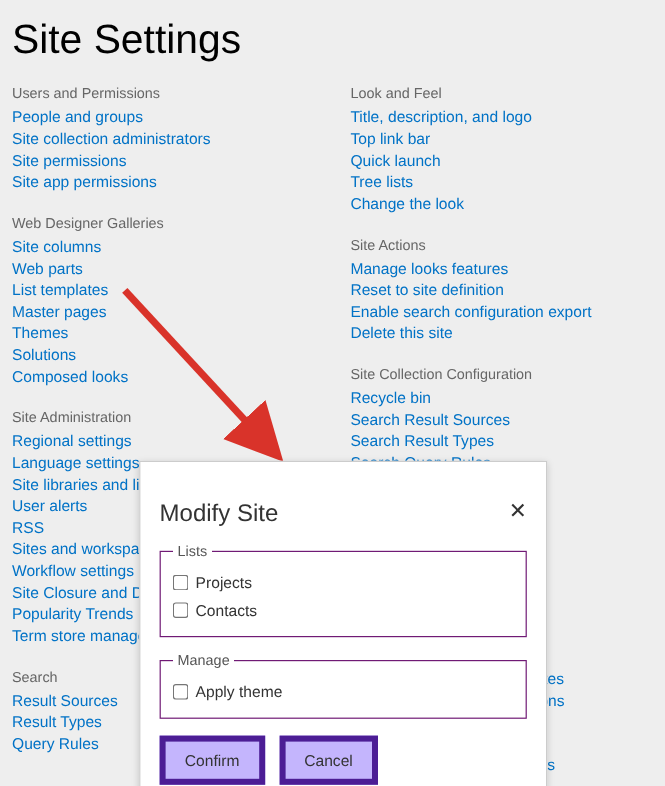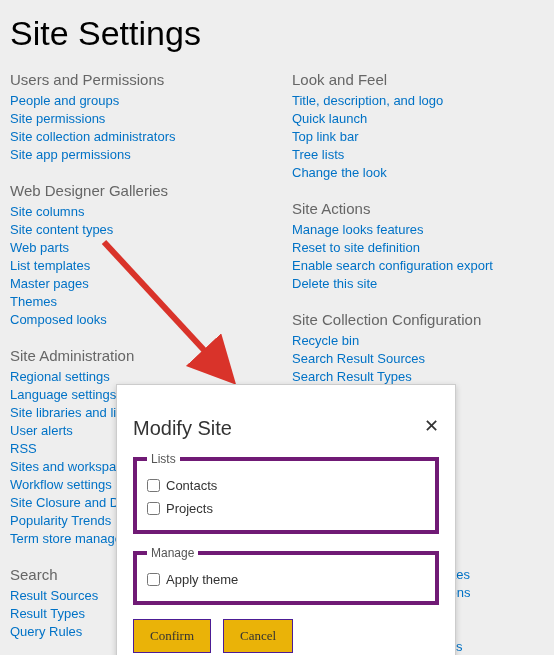--- a/index.html
+++ b/index.html
@@ -25,21 +25,21 @@
     padding: 0 10px;
   }
   .col {
     flex: 1;
     min-width: 0;
   }
   .col + .col { margin-left: 30px; }
   .group { margin-bottom: 18px; }
   .group-title {
     color: #666;
-    font-size: 15px;
+    font-size: 12px;
     font-weight: 400;
     margin-bottom: 4px;
   }
   .group-links { display: flex; flex-direction: column; }
   .link {
     color: #0072c6;
     font-size: 13px;
     line-height: 18px;
     cursor: pointer;
     text-align: left;
@@ -84,21 +84,21 @@
   .close-btn {
     cursor: pointer;
     font-size: 18px;
     color: #333;
     background: none;
     border: none;
     padding: 0;
     line-height: 1;
   }
   fieldset {
-    border: 4px solid #701a75;
+    border: 1px solid #701a75;
     margin: 12px 0 0 0;
     padding: 8px 10px 10px 10px;
   }
   legend {
     font-size: 12px;
     color: #555;
     padding: 0 4px;
   }
   .chk-row {
     display: flex;
@@ -108,54 +108,54 @@
     font-size: 13px;
     color: #333;
   }
   .chk-row input { margin: 0; }
   .modal-buttons {
     display: flex;
     gap: 12px;
     margin-top: 14px;
   }
   .modal-buttons button {
-    background: #eab308;
-    border: 1px solid #4c1d95;
+    background: #c4b5fd;
+    border: 5px solid #4c1d95;
     padding: 8px 16px;
     font-size: 13px;
     cursor: pointer;
-    font-family: Liberation Serif, serif;
+    font-family: Liberation Sans, sans-serif;
     color: #333;
   }
 </style>
 </head>
 <body>
 
 <div class="page-title">Site Settings</div>
 
 <div class="columns" id="columns-root">
     <div class="col">
       <div class="group">
         <div class="group-title">Users and Permissions</div>
         <div class="group-links">
           <button class="link">People and groups</button>
+          <button class="link">Site collection administrators</button>
           <button class="link">Site permissions</button>
-          <button class="link">Site collection administrators</button>
           <button class="link">Site app permissions</button>
         </div>
       </div>
       <div class="group">
         <div class="group-title">Web Designer Galleries</div>
         <div class="group-links">
           <button class="link">Site columns</button>
-          <button class="link">Site content types</button>
           <button class="link">Web parts</button>
           <button class="link">List templates</button>
           <button class="link">Master pages</button>
           <button class="link">Themes</button>
+          <button class="link">Solutions</button>
           <button class="link">Composed looks</button>
         </div>
       </div>
       <div class="group">
         <div class="group-title">Site Administration</div>
         <div class="group-links">
           <button class="link">Regional settings</button>
           <button class="link">Language settings</button>
           <button class="link">Site libraries and lists</button>
           <button class="link">User alerts</button>
@@ -174,22 +174,22 @@
           <button class="link">Result Types</button>
           <button class="link">Query Rules</button>
         </div>
       </div>
     </div>
     <div class="col">
       <div class="group">
         <div class="group-title">Look and Feel</div>
         <div class="group-links">
           <button class="link">Title, description, and logo</button>
+          <button class="link">Top link bar</button>
           <button class="link">Quick launch</button>
-          <button class="link">Top link bar</button>
           <button class="link">Tree lists</button>
           <button class="link">Change the look</button>
         </div>
       </div>
       <div class="group">
         <div class="group-title">Site Actions</div>
         <div class="group-links">
           <button class="link">Manage looks features</button>
           <button class="link">Reset to site definition</button>
           <button class="link">Enable search configuration export</button>
@@ -234,25 +234,25 @@
 <div class="modal">
   <div class="modal-header">
     <div class="modal-title">Modify Site</div>
     <button class="close-btn">✕</button>
   </div>
   <div id="fieldsets-root">
       <fieldset>
         <legend>Lists</legend>
         <label class="chk-row">
           <input type="checkbox" style="">
-          <span>Contacts</span>
+          <span>Projects</span>
         </label>
         <label class="chk-row">
           <input type="checkbox" style="">
-          <span>Projects</span>
+          <span>Contacts</span>
         </label>
       </fieldset>
       <fieldset>
         <legend>Manage</legend>
         <label class="chk-row">
           <input type="checkbox" style="">
           <span>Apply theme</span>
         </label>
       </fieldset>
     </div>

